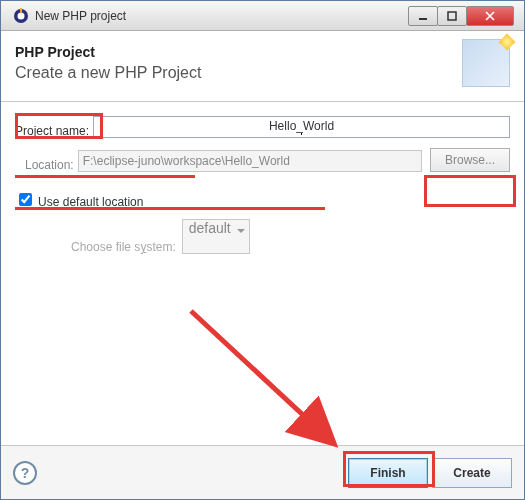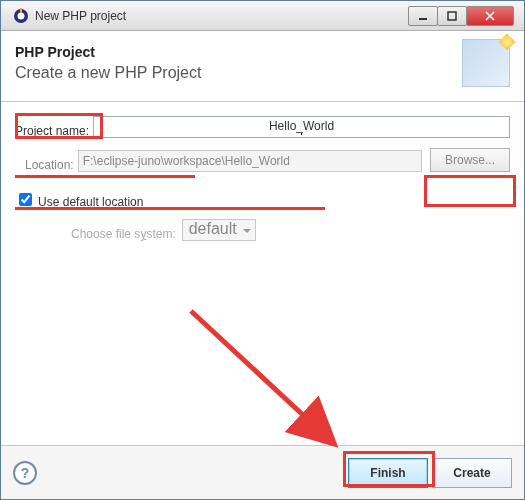--- a/index.html
+++ b/index.html
@@ -68,22 +68,22 @@
   .u { text-decoration: underline; }
 
   .browse-btn {
     width: 80px; height: 24px; margin-left: 8px;
     border: 1px solid #b0b0b0; background: linear-gradient(#fafafa,#e8e8e8);
     font-size: 12px; color: #888;
   }
 
   .fs-row { margin-left: 56px; color: #aaa; font-size: 12px; }
   .fs-select {
-    height: 22px; border: 1px solid #c8c8c8; background: #f5f5f5;
-    font-size: 16px; color: #888; padding: 0 18px 0 6px; margin-left: 6px;
+    height: 35px; border: 1px solid #c8c8c8; background: #f5f5f5;
+    font-size: 14px; color: #888; padding: 0 18px 0 6px; margin-left: 6px;
     position: relative;
   }
 
   .button-bar {
     position: absolute; left: 0; right: 0; bottom: 0;
     height: 54px; border-top: 1px solid #c8c8c8;
     display: flex; align-items: center; padding: 0 12px;
     background: #f5f5f5;
   }
   .help-icon {

